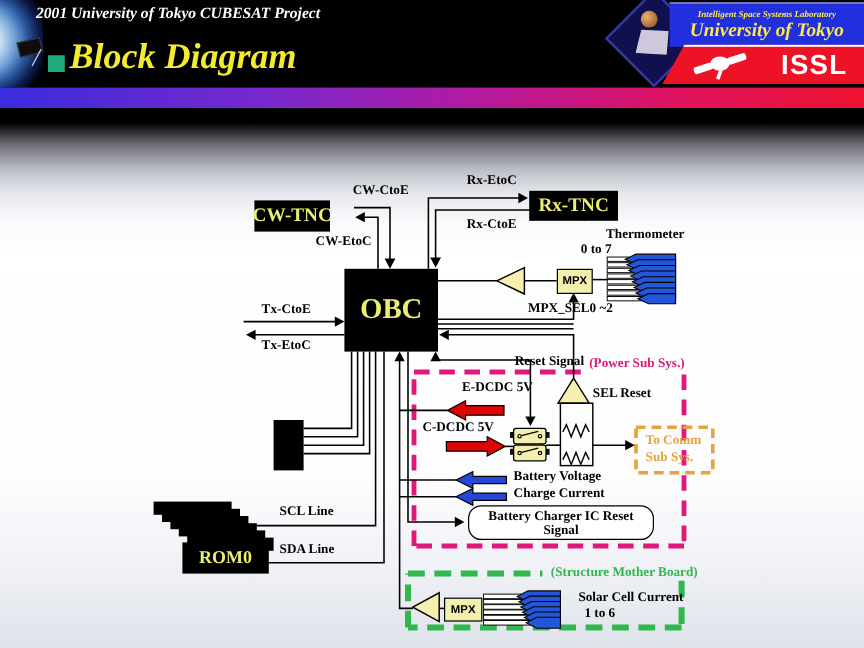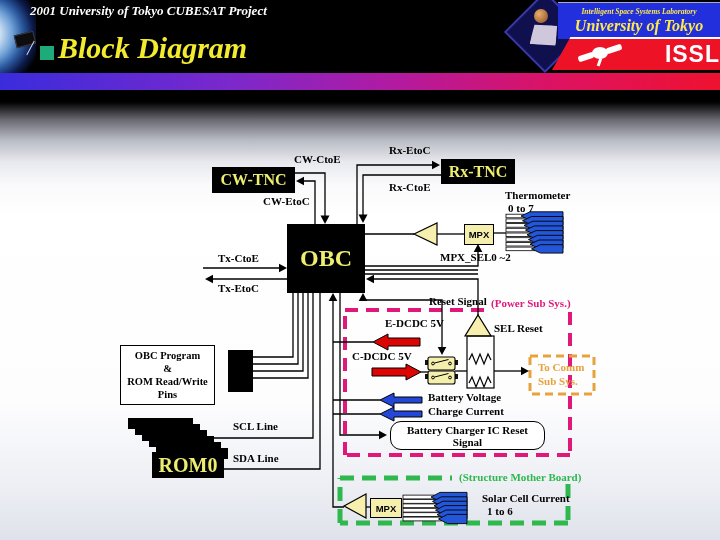--- a/index.html
+++ b/index.html
@@ -32,24 +32,24 @@
   .logo-planet{position:absolute;left:534px;top:9px;width:14px;height:14px;border-radius:50%;
     background:radial-gradient(circle at 35% 35%,#e8b06a,#8a4a20);}
   .logo-sail{position:absolute;left:531px;top:24px;width:26px;height:22px;background:#cfc8dd;
     clip-path:polygon(8% 10%,95% 0,100% 90%,0 100%);transform:rotate(8deg);}
   .logo-blue{position:absolute;left:558px;top:2px;width:162px;height:36px;background:#2130dc;border-top:1px solid #aab;
     display:flex;flex-direction:column;align-items:center;justify-content:center;gap:1px;}
   .logo-lab{color:#ffe84a;font-style:italic;font-weight:bold;font-size:7.5px;white-space:nowrap;}
   .logo-univ{color:#ffe84a;font-style:italic;font-weight:bold;font-size:16px;white-space:nowrap;}
   .logo-red{position:absolute;left:552px;top:37px;width:168px;height:31px;background:#ee1226;border-top:2px solid #fff;
     clip-path:polygon(11% 0,100% 0,100% 100%,0 100%);display:flex;align-items:center;justify-content:flex-end;}
-  .logo-issl{color:#fff;font-family:"Liberation Sans",sans-serif;font-weight:bold;font-size:23px;letter-spacing:1px;}
+  .logo-issl{color:#fff;font-family:"Liberation Sans",sans-serif;font-weight:bold;font-size:23px;letter-spacing:1px;padding-right:14px;}
   .rom-chip{position:absolute;background:#000;}
   .rom-main{position:absolute;background:#000;color:#eded72;display:flex;align-items:center;justify-content:center;
-    font-weight:bold;font-size:20px;}
+    font-weight:bold;font-size:15px;}
 </style>
 </head>
 <body>
 
 <div class="slide">
 
   <div class="earth">
     <div class="sat-body"></div>
     <div class="sat-line"></div>
   </div>
@@ -206,36 +206,28 @@
         <polygon points="431,497 440,492.4 467,492.4 467,501.6 440,501.6"></polygon>
         <polygon points="432.5,501.4 441.5,496.8 467,496.8 467,506 441.5,506"></polygon>
         <polygon points="434,505.8 443,501.2 467,501.2 467,510.4 443,510.4"></polygon>
         <polygon points="435.5,510.2 444.5,505.6 467,505.6 467,514.8 444.5,514.8"></polygon>
         <polygon points="437,514.6 446,510 467,510 467,519.2 446,519.2"></polygon>
         <polygon points="438.5,519 447.5,514.4 467,514.4 467,523.6 447.5,523.6"></polygon>
       </g>
     </g>
   </svg>
 
-  <div class="box-black" style="left:212px;top:167px;width:83px;height:26px;font-size:16px;">CW-TNC</div>
+  <div class="box-black" style="left:212px;top:167px;width:63px;height:26px;font-size:16px;">CW-TNC</div>
   <div class="box-black" style="left:441px;top:159px;width:74px;height:25px;font-size:16px;">Rx-TNC</div>
   <div class="box-black" style="left:287px;top:224px;width:78px;height:69px;font-size:24px;">OBC</div>
   <div class="box-black" style="left:228px;top:350px;width:25px;height:42px;"></div>
 
   <div class="box-mpx" style="left:464px;top:224px;width:28px;height:19px;">MPX</div>
   <div class="box-mpx" style="left:370px;top:498px;width:30px;height:18px;">MPX</div>
 
-  <div class="box-white" style="left:120px;top:345px;width:93px;height:58px;font-size:10.5px;line-height:1.25;">
-    <div>
-      <div>OBC Program</div>
-      <div>&amp;</div>
-      <div>ROM Read/Write</div>
-      <div>Pins</div>
-    </div>
-  </div>
 
   <div class="box-white" style="left:390px;top:421px;width:153px;height:27px;font-size:11px;border-radius:11px;">Battery Charger IC Reset Signal</div>
 
   <div class="abs" style="left:538px;top:360px;width:54px;color:#e8a23c;font-weight:bold;font-size:11px;line-height:1.3;">
     <div>To Comm</div>
     <div>Sub Sys.</div>
   </div>
 
   <div class="rom-chip" style="left:128px;top:418px;width:65px;height:11px;"></div>
   <div class="rom-chip" style="left:135px;top:424px;width:65px;height:11px;"></div>
@@ -245,21 +237,21 @@
   <div class="rom-chip" style="left:163px;top:448px;width:65px;height:11px;"></div>
   <div class="rom-main" style="left:152px;top:452px;width:72px;height:26px;">ROM0</div>
 
   <div class="lbl" style="left:294px;top:153px;">CW-CtoE</div>
   <div class="lbl" style="left:263px;top:195px;">CW-EtoC</div>
   <div class="lbl" style="left:389px;top:144px;">Rx-EtoC</div>
   <div class="lbl" style="left:389px;top:181px;">Rx-CtoE</div>
   <div class="lbl" style="left:218px;top:252px;">Tx-CtoE</div>
   <div class="lbl" style="left:218px;top:282px;">Tx-EtoC</div>
   <div class="lbl" style="left:505px;top:189px;">Thermometer</div>
-  <div class="lbl" style="left:508px;top:202px;text-align:right;">0 to 7</div>
+  <div class="lbl" style="left:484px;top:202px;text-align:right;">0 to 7</div>
   <div class="lbl" style="left:398px;top:251px;margin-left:42px;">MPX_SEL0 ~2</div>
   <div class="lbl" style="left:381px;top:295px;margin-left:48px;">Reset Signal</div>
   <div class="lbl" style="left:491px;top:297px;color:#e0187a;">(Power Sub Sys.)</div>
   <div class="lbl" style="left:385px;top:317px;">E-DCDC 5V</div>
   <div class="lbl" style="left:494px;top:322px;">SEL Reset</div>
   <div class="lbl" style="left:352px;top:350px;">C-DCDC 5V</div>
   <div class="lbl" style="left:428px;top:391px;">Battery Voltage</div>
   <div class="lbl" style="left:428px;top:405px;">Charge Current</div>
   <div class="lbl" style="left:233px;top:420px;">SCL Line</div>
   <div class="lbl" style="left:233px;top:452px;">SDA Line</div>

